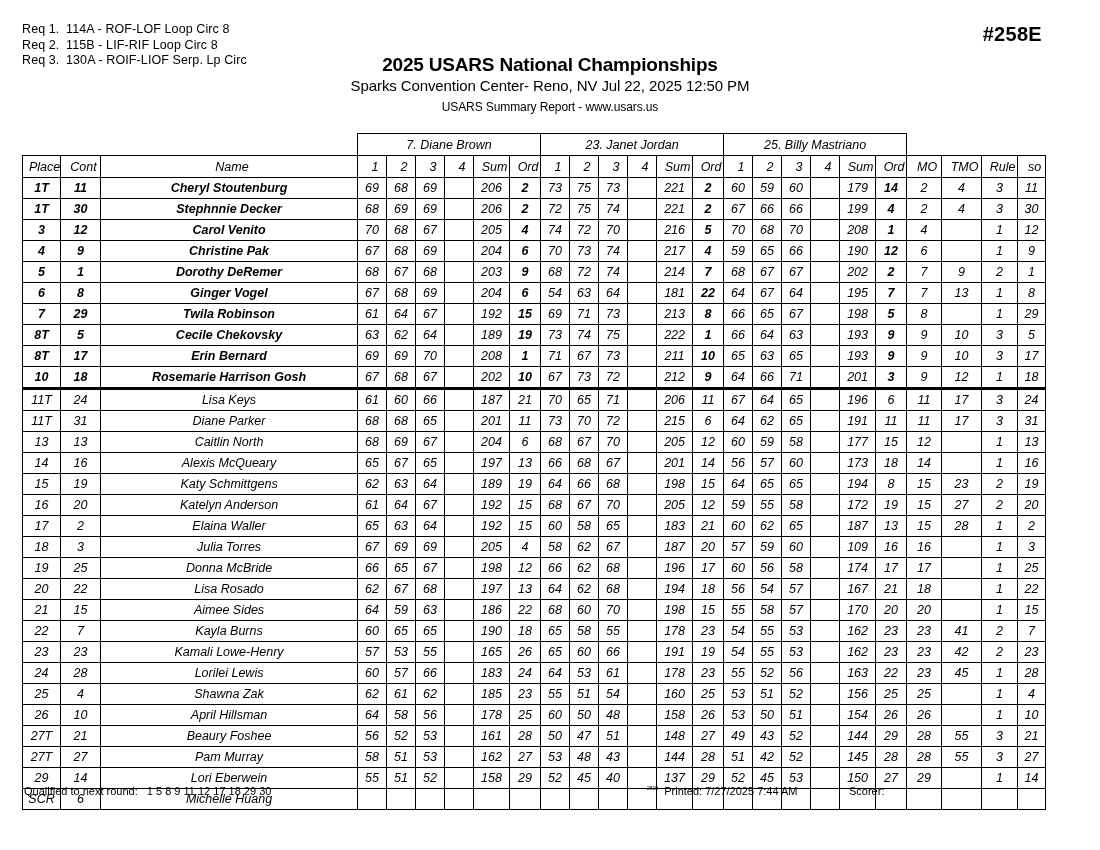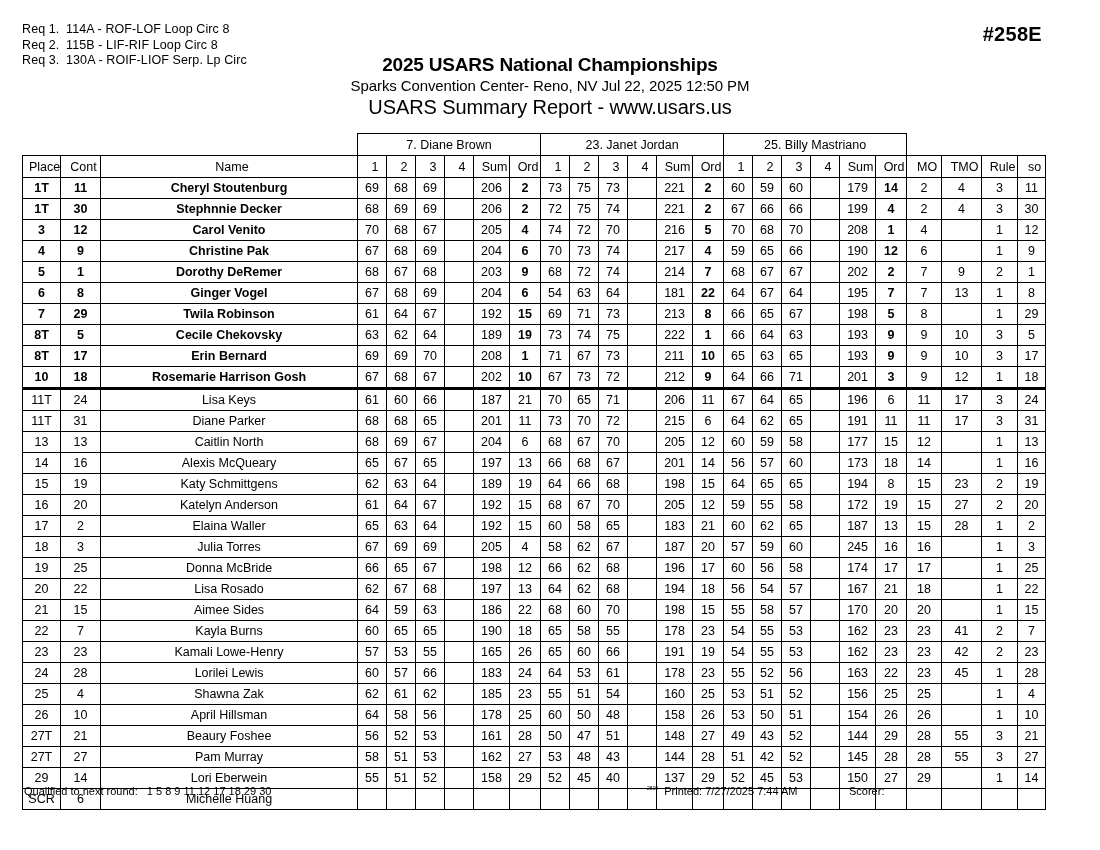--- a/index.html
+++ b/index.html
@@ -51,21 +51,21 @@
     line-height: 20px;
     letter-spacing: -0.1px;
   }
   .title-event {
     font-size: 20px;
     font-weight: bold;
     line-height: 26px;
     letter-spacing: -0.2px;
   }
   .title-report {
-    font-size: 20px;
+    font-size: 12px;
     line-height: 22px;
     letter-spacing: -0.1px;
     text-align: center;
   }
   .panel-code {
     position: absolute;
     right: 58px;
     top: 23px;
     font-size: 20px;
     font-weight: bold;
@@ -77,20 +77,21 @@
     position: absolute;
     left: 22px;
     top: 133px;
     width: 1014px;
   }
   table.results {
     border-collapse: collapse;
     table-layout: fixed;
     width: 1014px;
     font-size: 12.5px;
+    font-style: italic;
   }
   table.results td, table.results th {
     border: 1px solid #000;
     padding: 0;
     height: 20px;
     font-weight: normal;
     text-align: center;
     vertical-align: middle;
     overflow: hidden;
     white-space: nowrap;
@@ -740,21 +741,21 @@
           <td class="c-score">58</td>
           <td class="c-score">62</td>
           <td class="c-score">67</td>
           <td class="c-score"></td>
           <td class="c-sum">187</td>
           <td class="c-ord sep-left sep-right">20</td>
           <td class="c-score">57</td>
           <td class="c-score">59</td>
           <td class="c-score">60</td>
           <td class="c-score"></td>
-          <td class="c-sum">245</td>
+          <td class="c-sum">109</td>
           <td class="c-ord sep-left sep-right">16</td>
           <td class="c-tail">16</td>
           <td class="c-tail"></td>
           <td class="c-tail">1</td>
           <td class="c-tail">3</td>
         </tr>
         <tr>
           <td class="c-place">19</td>
           <td class="c-cont">25</td>
           <td class="c-name">Donna McBride</td>

